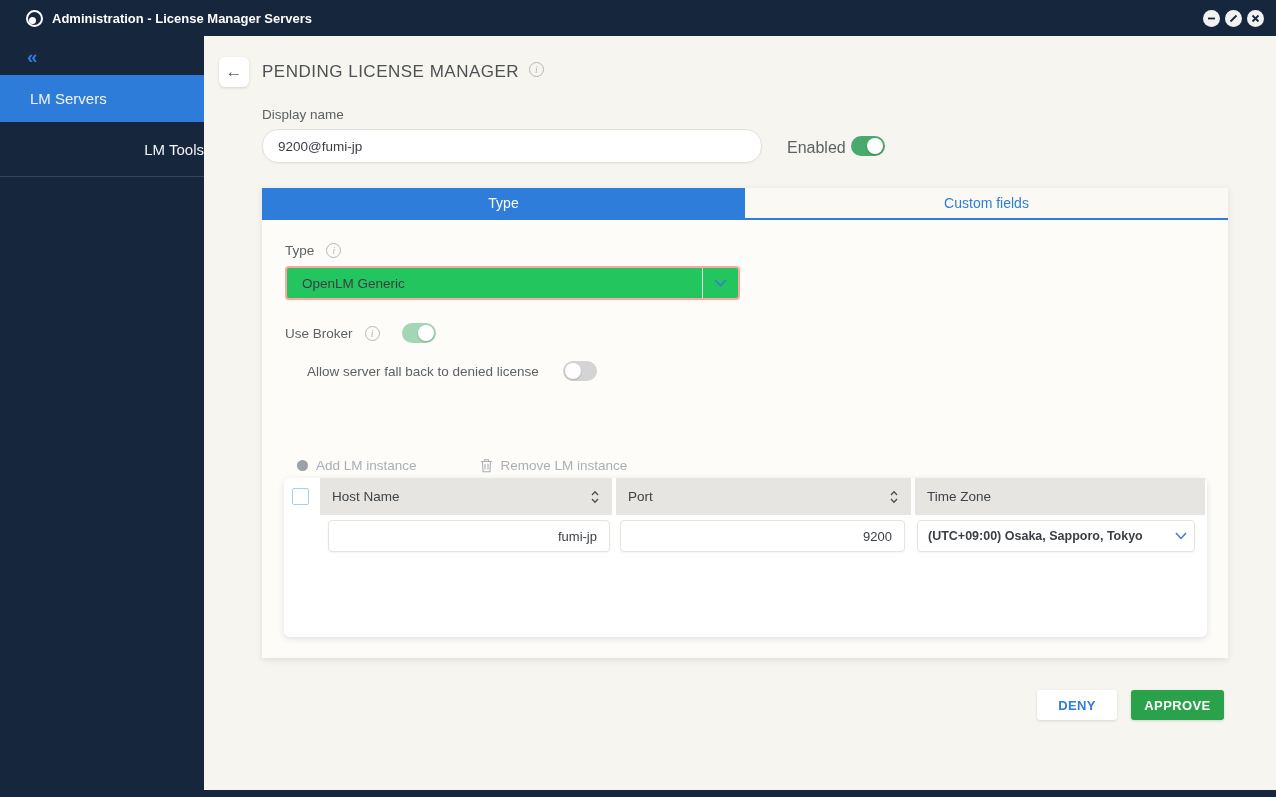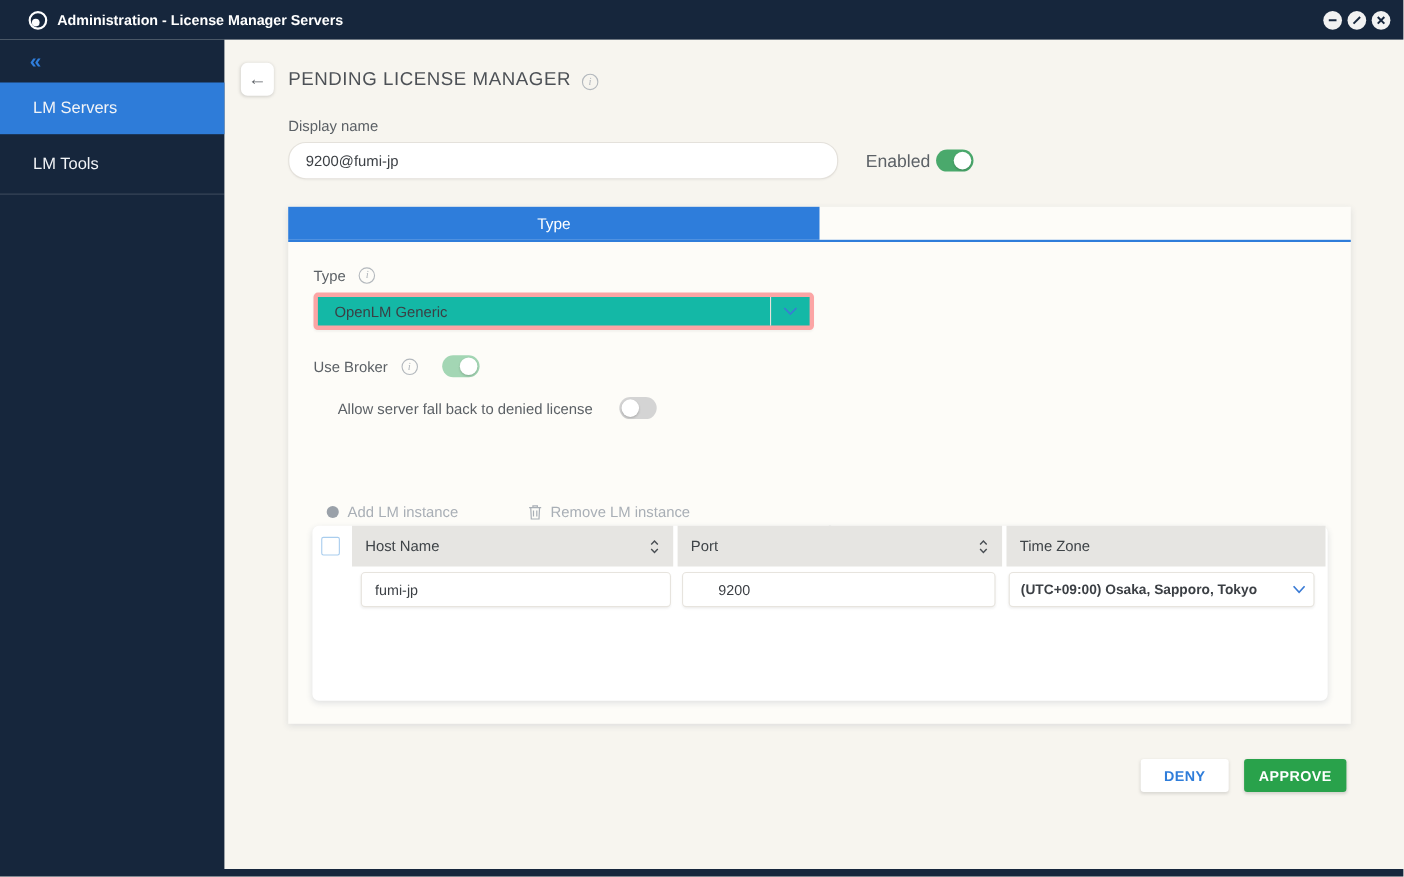--- a/index.html
+++ b/index.html
@@ -49,21 +49,21 @@
   .nav-divider { position:absolute; left:0; top:140px; width:204px; border-bottom:1px solid rgba(255,255,255,0.14); }
 
   
   .back-btn {
     left:219px; top:57px; width:30px; height:30px; background:#fff; border-radius:6px;
     box-shadow:0 1px 3px rgba(0,0,0,0.15); display:flex; align-items:center; justify-content:center;
     color:#5f6368; font-size:17px; cursor:pointer;
   }
   .page-title {
     left:262px; top:62px; font-size:17px; color:#4d5156; letter-spacing:0.5px;
-    display:flex; align-items:flex-end; gap:10px;
+    display:flex; align-items:flex-start; gap:10px;
   }
   .info-icon {
     width:15px; height:15px; border:1px solid #b3b8bd; border-radius:50%;
     color:#b3b8bd; font-size:10px; font-family:"Liberation Serif",serif; font-style:italic;
     display:inline-flex; align-items:center; justify-content:center; flex:0 0 auto;
   }
 
   .field-label { font-size:13.5px; color:#5c6166; }
   .text-input {
     background:#fff; border:1px solid #e4e1db; border-radius:16px;
@@ -86,21 +86,21 @@
   .tab-panel {
     left:262px; top:188px; width:966px; height:470px;
     background:#fdfcf8; box-shadow:0 2px 6px rgba(40,60,90,0.12);
   }
   .tab-bar { position:absolute; left:0; top:0; width:966px; height:32px; display:flex; border-bottom:2px solid #2f7dda; }
   .tab { width:483px; height:30px; display:flex; align-items:center; justify-content:center; font-size:14px; cursor:pointer; }
   .tab.active { background:#2e7ddb; color:#fff; }
   .tab.inactive { background:#fbf9f3; color:#2e7ddb; }
 
   .select-box {
-    background:#14b8a6; border:4px solid #fca5a5; border-radius:4px;
+    background:#22c55e; border:2px solid #fca5a5; border-radius:4px;
     display:flex; align-items:center; box-shadow:0 1px 2px rgba(0,0,0,0.04); cursor:pointer;
   }
   .select-box .sel-text { flex:1; padding-left:15px; font-size:13.5px; color:#3b3f44; white-space:nowrap; overflow:hidden; }
   .select-box .sel-caret { width:36px; align-self:stretch; display:flex; align-items:center; justify-content:center; }
   .select-box .sel-caret.sep { border-left:1px solid #e4e1db; }
 
   .label-row { position:absolute; display:flex; align-items:center; gap:12px; }
 
   
   .tbl-toolbar { position:absolute; left:35px; top:250px; display:flex; align-items:center;gap:21px; }
@@ -120,20 +120,21 @@
   .th-cell {
     position:absolute; top:0; height:37px; background:#e6e5e2;
     display:flex; align-items:center; padding:0 12px; font-size:13.5px; color:#3f4448; cursor:pointer;
   }
   .th-cell .th-label { flex:1; }
   .cell-input {
     position:absolute; top:42px; height:32px; background:#fff;
     border:1px solid #e7e4de; border-radius:4px; box-shadow:0 1px 2px rgba(0,0,0,0.05);
     font-size:13px; color:#3b3f44; padding:0 12px; outline:none;
     font-family:"Liberation Sans","DejaVu Sans",sans-serif;
+    text-align:right;
   }
   .cell-select {
     position:absolute; top:42px; height:32px; border:1px solid #e7e4de; border-radius:4px;
     background:#fff; box-shadow:0 1px 2px rgba(0,0,0,0.05); display:flex; align-items:center; cursor:pointer;
   }
   .cell-select .sel-text { flex:1; padding-left:10px; font-size:12.5px; color:#3b3f44; white-space:nowrap;font-weight:bold; }
   .cell-select .sel-caret { width:26px; display:flex; align-items:center; justify-content:center; }
 
   
   .btn {
@@ -170,21 +171,21 @@
     </div>
   </div>
 </div>
 <div class="abs bottom-strip"></div>
 
 <div class="abs sidebar">
   <div class="collapse-btn">«</div>
   <div class="nav-item active" style="top:39px; height:47px;">
     <span>LM Servers</span>
   </div>
-  <div class="nav-item" style="top:86px; height:54px;">
+  <div class="nav-item" style="top:86px; height:54px;justify-content:flex-end;">
     <span>LM Tools</span>
   </div>
   <div class="nav-divider"></div>
 </div>
 
 <div class="abs back-btn">
   <span>←</span>
 </div>
 <div class="abs page-title">
   <span>PENDING LICENSE MANAGER</span>
@@ -197,20 +198,23 @@
 <div class="abs field-label" style="left:787px; top:139px; font-size:16px;">Enabled</div>
 <div class="abs toggle on" style="left:851px; top:136px;">
   <div class="knob"></div>
 </div>
 
 <div class="abs tab-panel">
 
   <div class="tab-bar">
     <div class="tab active">
       <span>Type</span>
+    </div>
+    <div class="tab inactive">
+      <span>Custom fields</span>
     </div>
   </div>
 
   <div class="label-row" style="left:23px; top:55px;">
     <span class="field-label">Type</span>
     <span class="info-icon">i</span>
   </div>
 
   <div class="select-box" style="position:absolute; left:23px; top:78px; width:455px; height:34px;">
     <span class="sel-text">OpenLM Generic</span>

